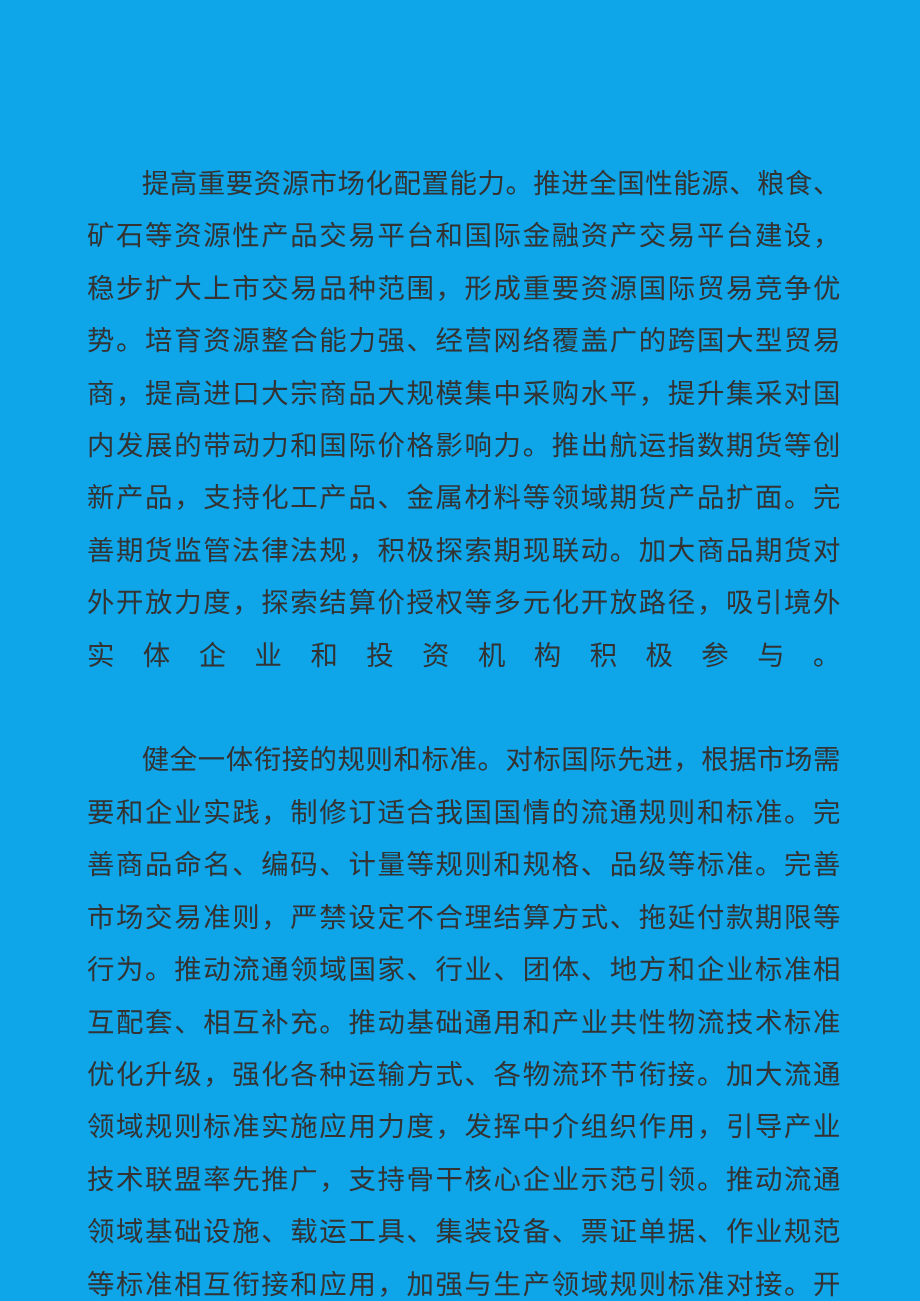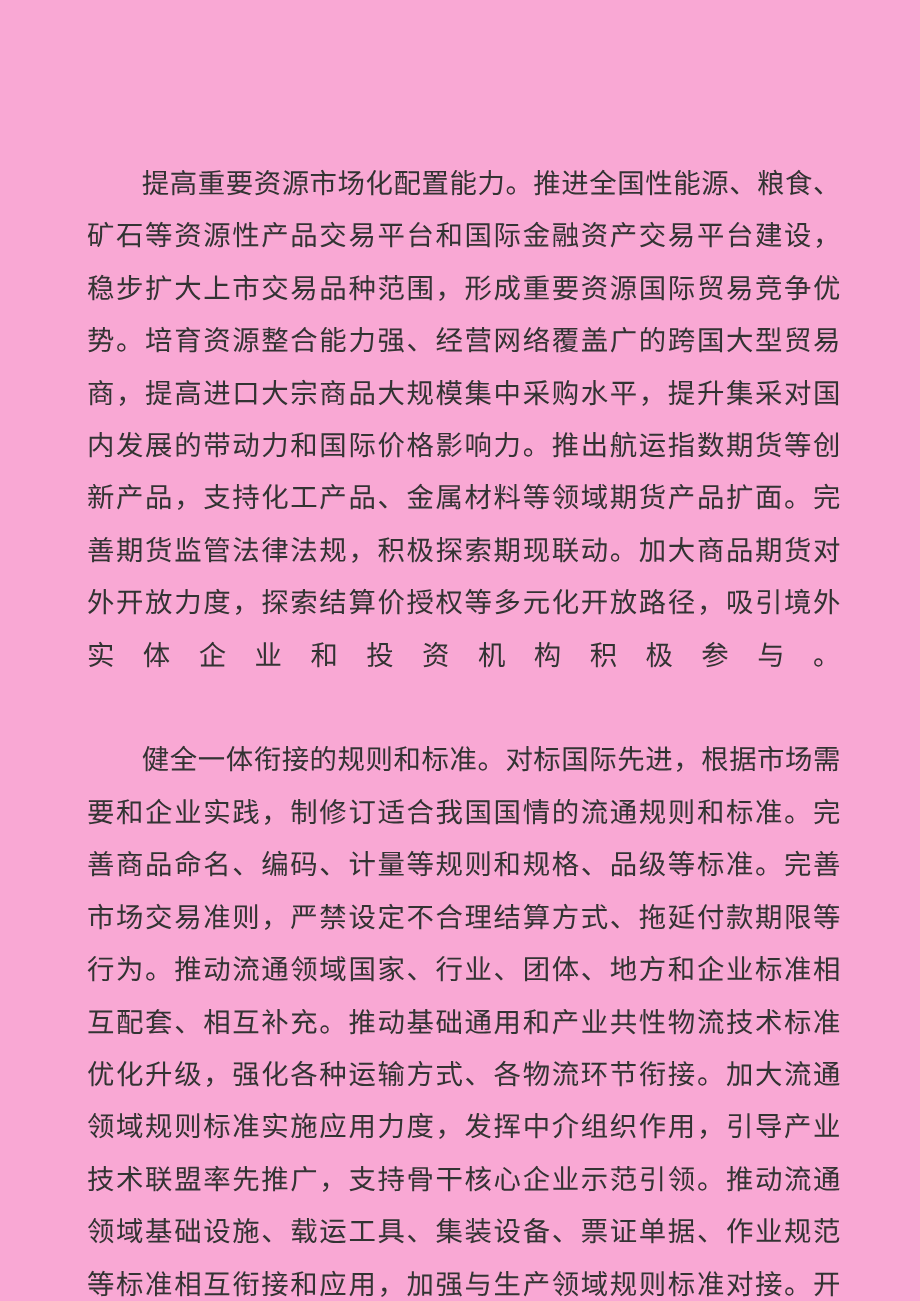--- a/index.html
+++ b/index.html
@@ -6,21 +6,21 @@
   html, body {
     margin: 0;
     padding: 0;
     background: #ffffff;
   }
 
   .page {
     position: relative;
     width: 920px;
     height: 1301px;
-    background: #f9a8d4;
+    background: #0ea5e9;
     overflow: hidden;
     box-sizing: border-box;
   }
 
   .text-body {
     position: absolute;
     left: 87px;
     top: 158px;
     width: 754px;
   }

